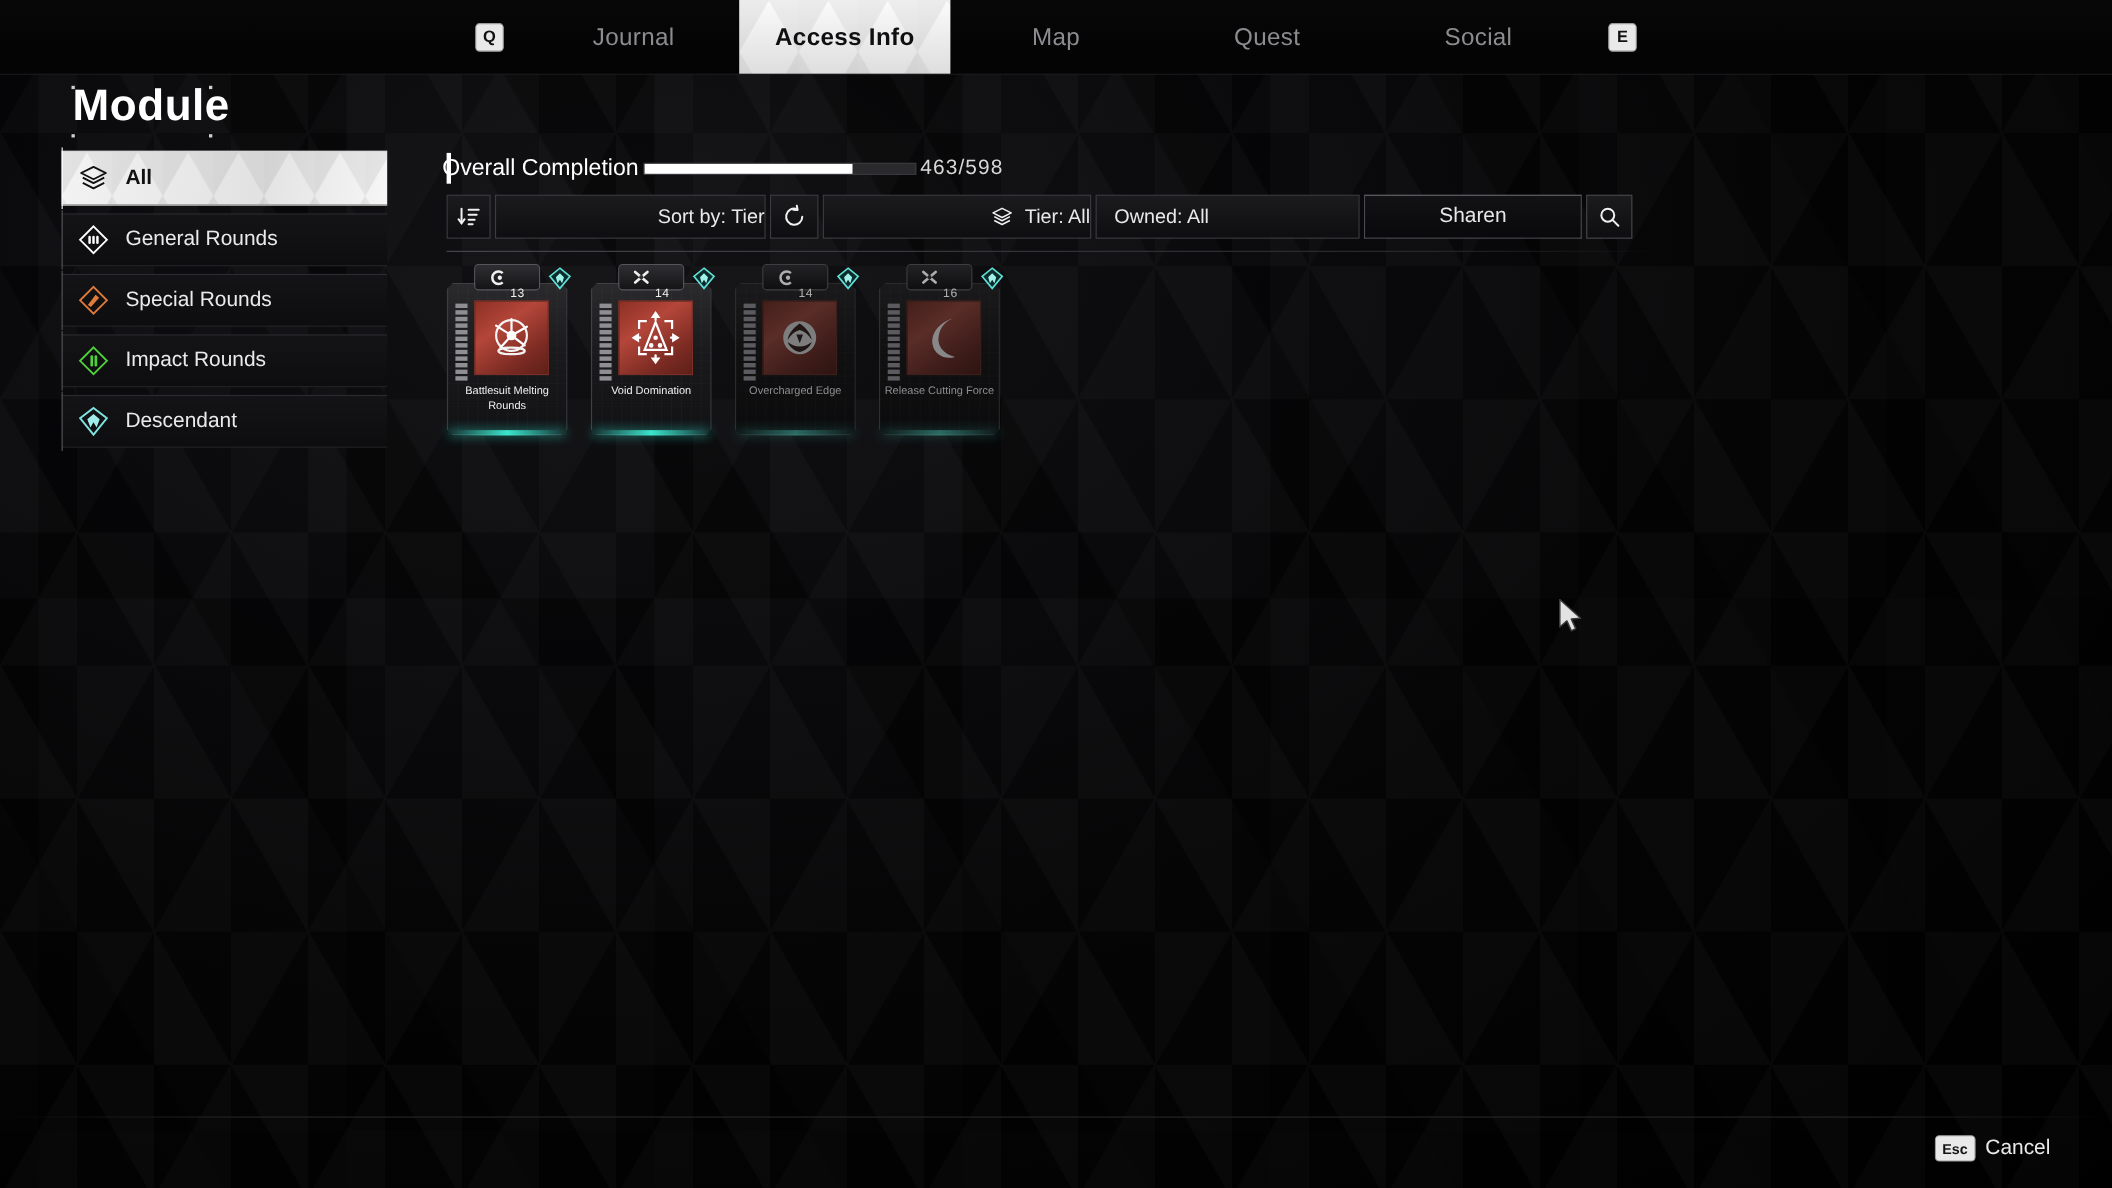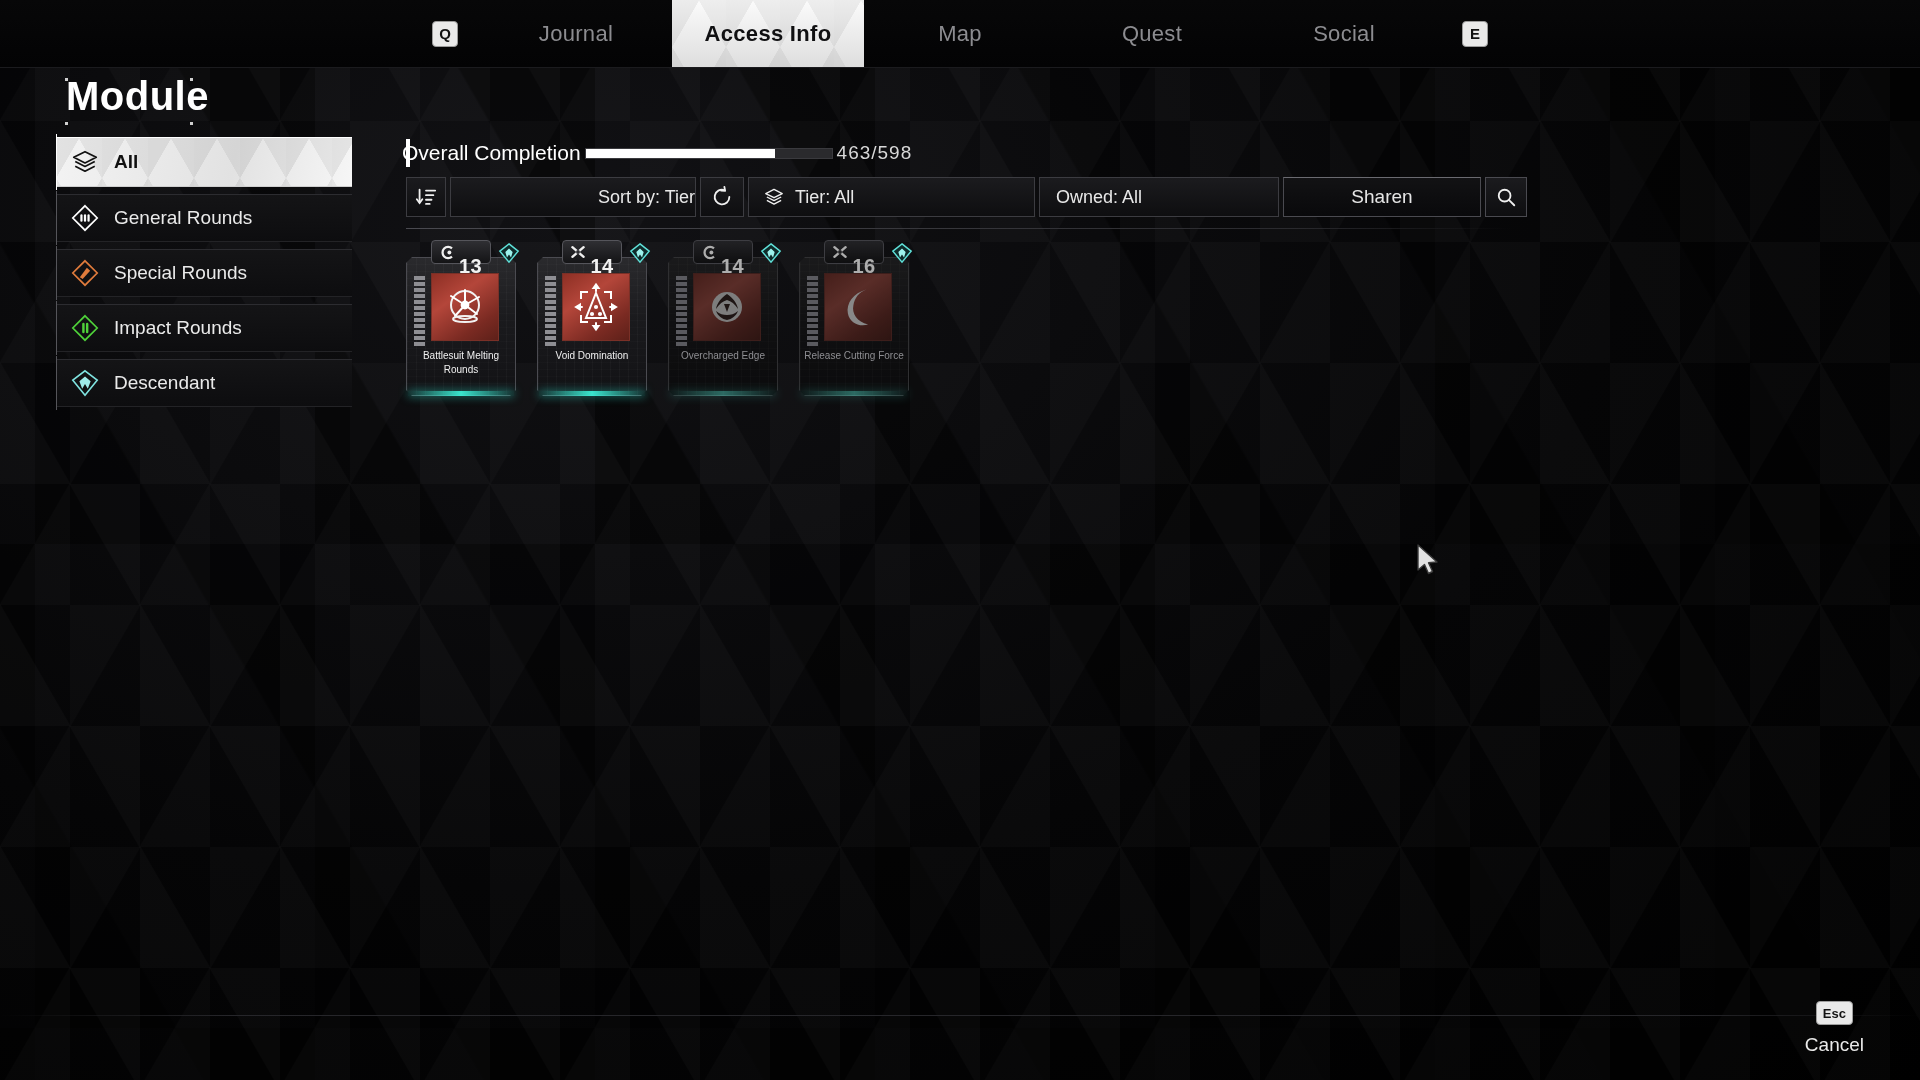--- a/index.html
+++ b/index.html
@@ -119,21 +119,21 @@
   }
   .tb {
     background: linear-gradient(180deg, #1b1b1e, #0e0e10);
     border: 1px solid #3c3c41;
     display: flex; align-items: center; color: #e8e8e8; font-size: 18px;
   }
   .tb + .tb { margin-left: 4px; }
   .tb-sorticon { width: 40px; justify-content: center; }
   .tb-sortby { width: 246px; padding-left: 16px; justify-content: flex-end; }
   .tb-reset { width: 44px; justify-content: center; }
-  .tb-tier { width: 287px; padding-left: 14px; gap: 10px; }
+  .tb-tier { width: 244px; padding-left: 14px; gap: 10px; justify-content: flex-end; }
   .tb-owned { width: 240px; padding-left: 16px; }
   .search-box {
     margin-left: 16px; width: 198px;
     background: linear-gradient(180deg, #121214, #09090b);
     border: 1px solid #4a4a50; border-top-color: #6a6a70;
     display: flex; align-items: center; justify-content: center;
   }
   .search-text { color: #e6e6e6; font-size: 19px; }
   .search-btn {
     margin-left: 0; width: 42px;
@@ -164,21 +164,21 @@
     opacity: .55;
   }
   .badge {
     position: absolute; top: 0; left: 50%; transform: translateX(-50%);
     min-width: 60px; height: 24px; padding: 0 7px;
     background: linear-gradient(180deg, #2f2f33, #141416);
     border: 1px solid #55555b; border-radius: 4px;
     display: flex; align-items: center; justify-content: center; gap: 4px;
     z-index: 3;
   }
-  .badge-num { color: #f2f2f2; font-size: 20px; font-weight: 700; letter-spacing: .5px; margin-top: 29px; }
+  .badge-num { color: #f2f2f2; font-size: 11px; font-weight: 400; letter-spacing: .5px; margin-top: 29px; }
   .sock {
     position: absolute; top: 2px; right: -4px; width: 22px; height: 22px; z-index: 3;
   }
   .ladder {
     position: absolute; left: 8px; top: 36px;
     width: 11px; display: flex; flex-direction: column; gap: 2px; z-index: 2;
   }
   .ladder i { display: block; height: 4px; background: #8e8e93; }
   .tile {
     position: absolute; left: 25px; top: 33px; width: 68px; height: 68px;
@@ -207,21 +207,21 @@
   
   .cursor { position: absolute; left: 1416px; top: 544px; z-index: 20; }
 
   
   .footer-rule {
     position: absolute; left: 0; bottom: 64px; width: 1920px; height: 1px;
     background: linear-gradient(90deg, transparent, #26262a 12%, #26262a 88%, transparent);
   }
   .footer {
     position: absolute; right: 56px; bottom: 24px;
-    display: flex; align-items: center; gap: 9px; flex-direction: column;
+    display: flex; align-items: center; gap: 9px;
   }
   .esc {
     min-width: 34px; height: 24px; padding: 0 6px;
     background: #e9e9e9; color: #141414; border-radius: 4px; border: 1px solid #9d9d9d;
     font-size: 13px; font-weight: 700;
     display: flex; align-items: center; justify-content: center;
   }
   .cancel { color: #e9e9e9; font-size: 19px; }
 </style>
 </head>

